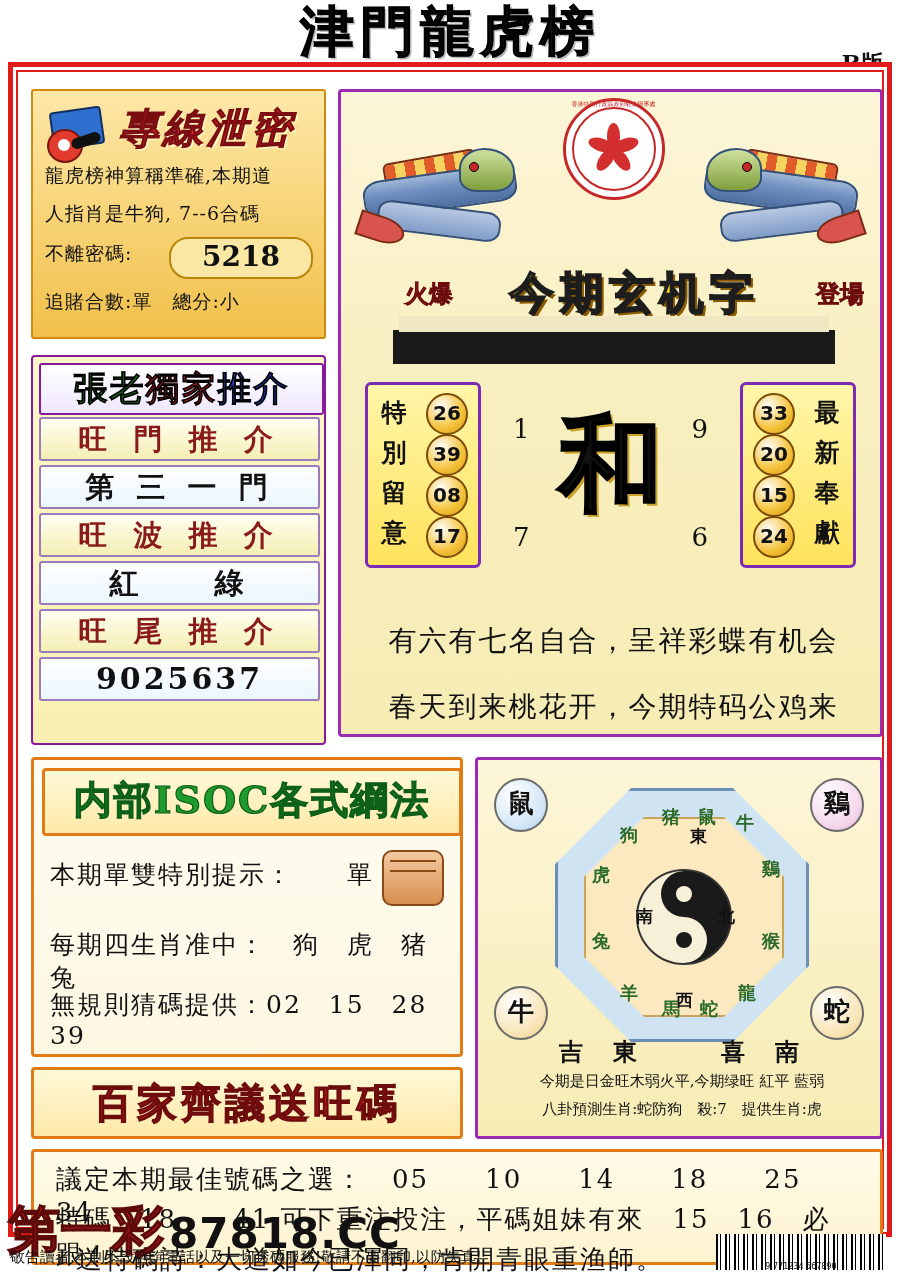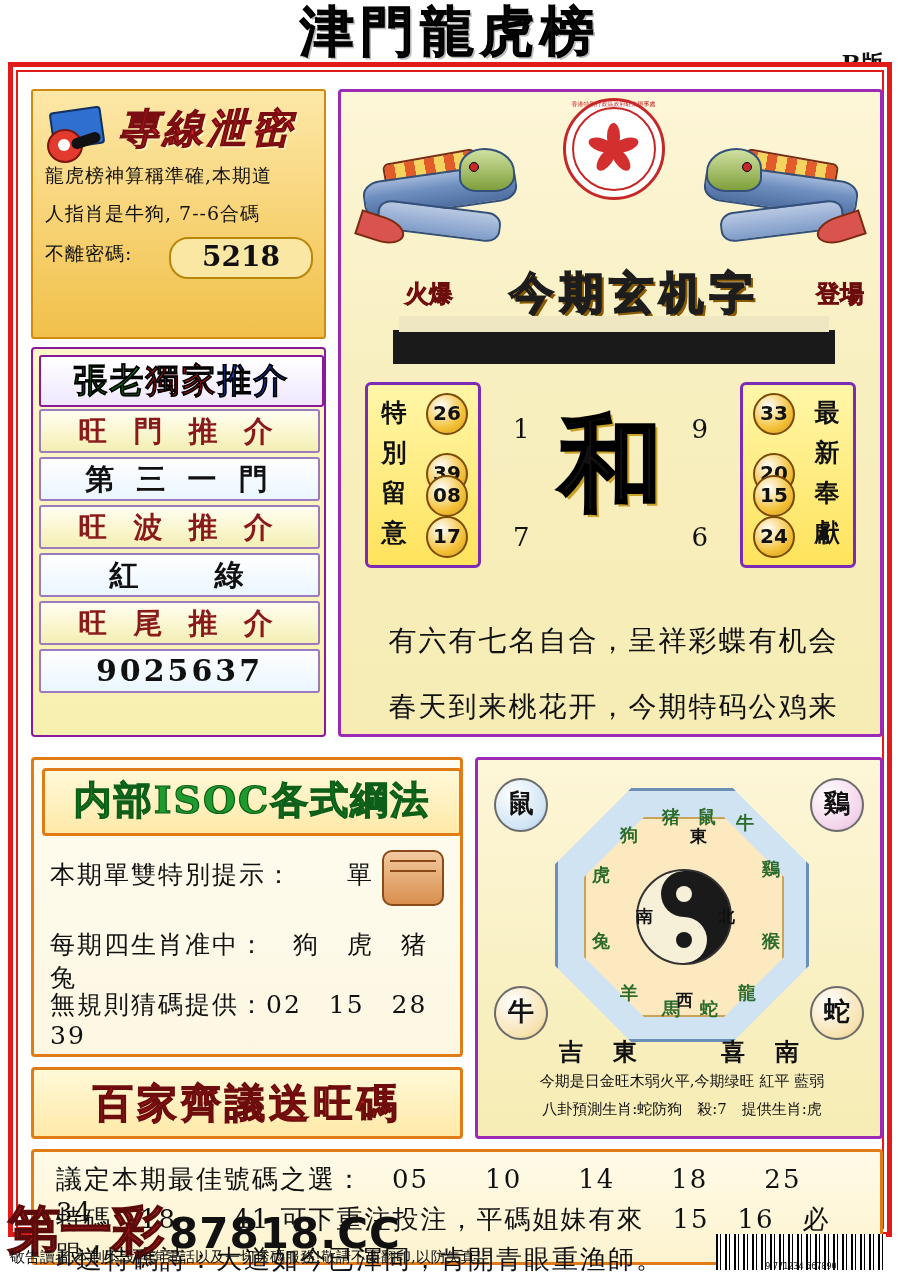--- a/index.html
+++ b/index.html
@@ -97,21 +97,21 @@
   #hl4{top:198px;}
   .code-pill{
     position:absolute;left:136px;top:146px;width:140px;height:38px;
     border-radius:19px;background:#fbe7a4;border:2px solid #b8860b;
     text-align:center;line-height:36px;font-size:28px;font-weight:bold;color:#111;
     font-family:"DejaVu Serif","Liberation Serif",serif;
   }
 
   
   #zhanglao{
-    left:18px;top:280px;width:295px;height:390px;
+    left:18px;top:288px;width:295px;height:390px;
     border:2px solid #8a1a9c;
     background:linear-gradient(180deg,#fdf7c8 0%,#f7f0b0 100%);
     border-radius:4px;
   }
   .zl-head{
     position:absolute;left:6px;top:6px;width:281px;height:48px;
     background:linear-gradient(180deg,#ffffff,#efe7ff);
     border:2px solid #8a1a9c;border-radius:3px;text-align:center;
   }
   .zl-head span{
@@ -245,21 +245,21 @@
   #numcol-right .label{right:6px;}
   .ball{
     position:absolute;width:38px;height:38px;border-radius:50%;
     background:radial-gradient(circle at 35% 30%,#fff,#f4c23a 60%,#d19a12);
     border:2px solid #7a4a06;text-align:center;line-height:36px;
     font-size:20px;font-weight:bold;color:#111;
     font-family:"DejaVu Sans","Liberation Sans",sans-serif;
   }
   #numcol-left .ball{right:10px;}
   #numcol-right .ball{left:10px;}
-  .b0{top:8px;} .b1{top:49px;margin-top:19px;} .b2{top:90px;} .b3{top:131px;}
+  .b0{top:8px;} .b1{top:49px;} .b2{top:90px;} .b3{top:131px;}
 
   .bigchar{
     position:absolute;left:50%;margin-left:-70px;top:312px;width:140px;height:120px;
     text-align:center;
   }
   .bigchar span{
     font-size:104px;font-weight:bold;line-height:120px;color:#111;
     font-family:"DejaVu Serif","Liberation Serif",serif;
     -webkit-text-stroke:2px #000;
     text-shadow:3px 3px 0 #c9a227;
@@ -449,20 +449,21 @@
           <div class="body"></div>
             <div class="dial"></div>
             <div class="handset"></div>
         </div>
         <div class="hl-title cn">專線泄密</div>
       </div>
       <div class="hl-line" id="hl1">龍虎榜神算稱準確,本期道</div>
       <div class="hl-line" id="hl2">人指肖是牛狗, 7--6合碼</div>
       <div class="hl-line" id="hl3">不離密碼:</div>
       <div class="code-pill">5218</div>
+      <div class="hl-line" id="hl4">追賭合數:單　總分:小</div>
     </div>
 
     <div class="box" id="zhanglao">
       <div class="zl-head">
         <span class="cn" style="color:#1f7a1f">張老</span><span class="cn" style="color:#d21a1a">獨家</span><span class="cn" style="color:#1a3fb5">推介</span>
       </div>
       <div class="zl-row hdr" id="zr1">
           <span>旺 門 推 介</span>
         </div>
       <div class="zl-row val" id="zr2">

